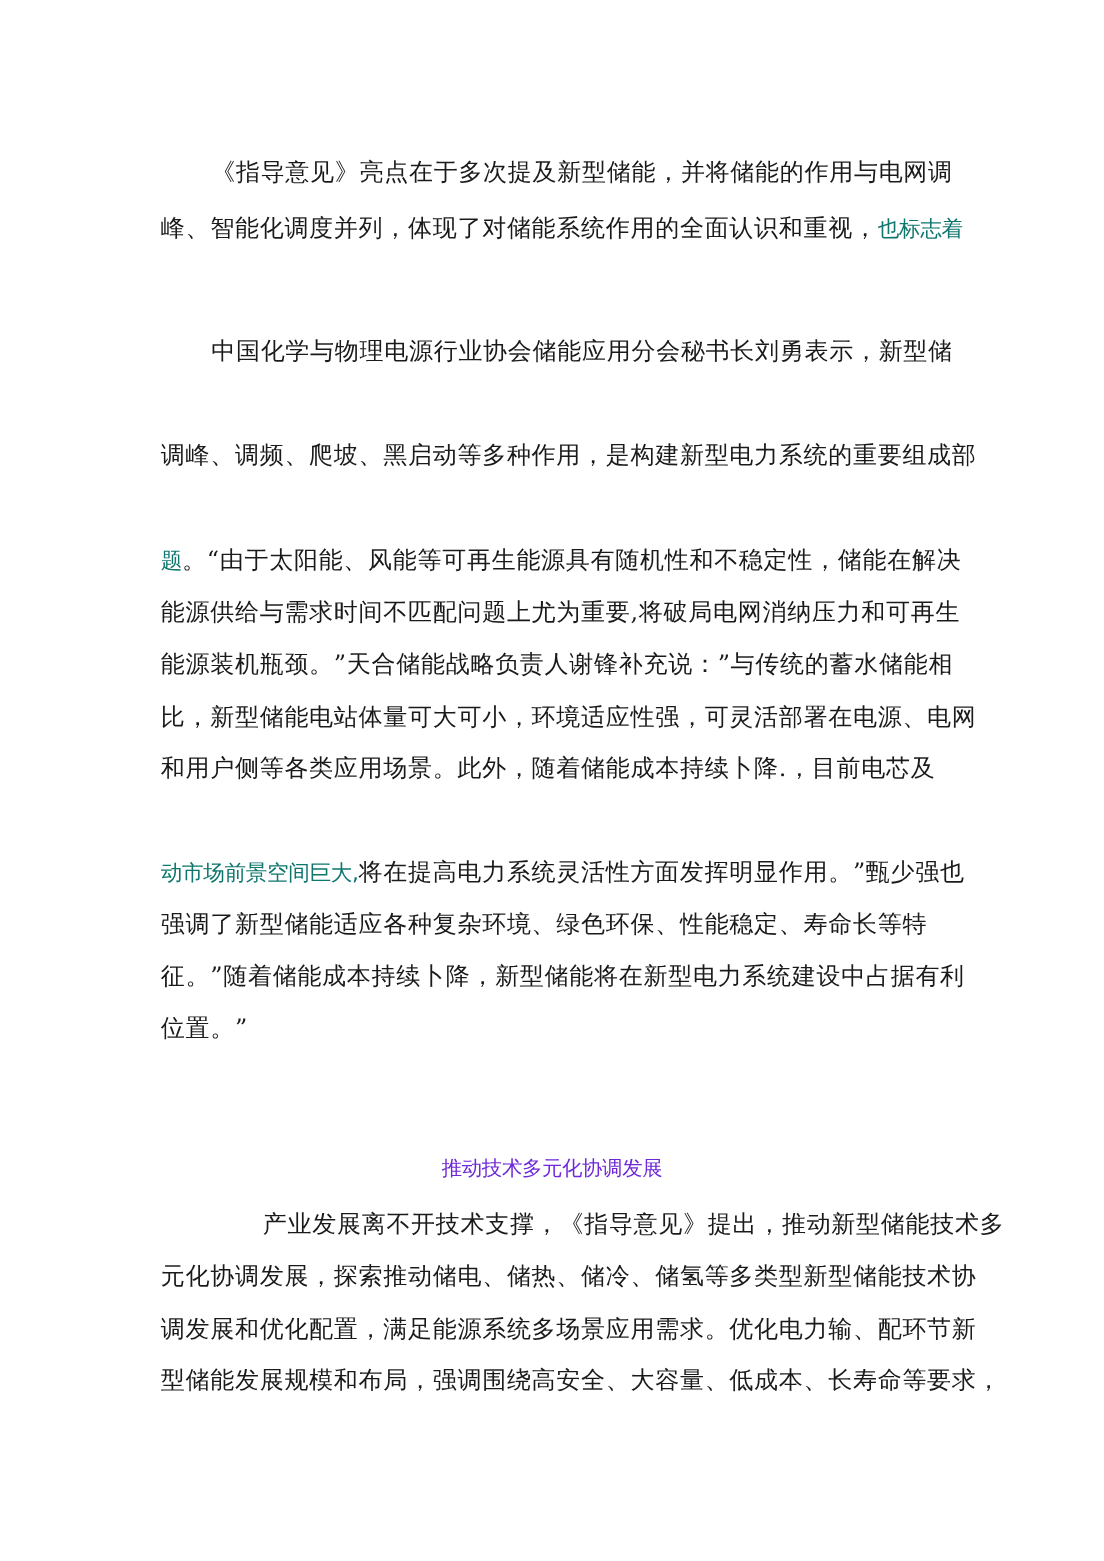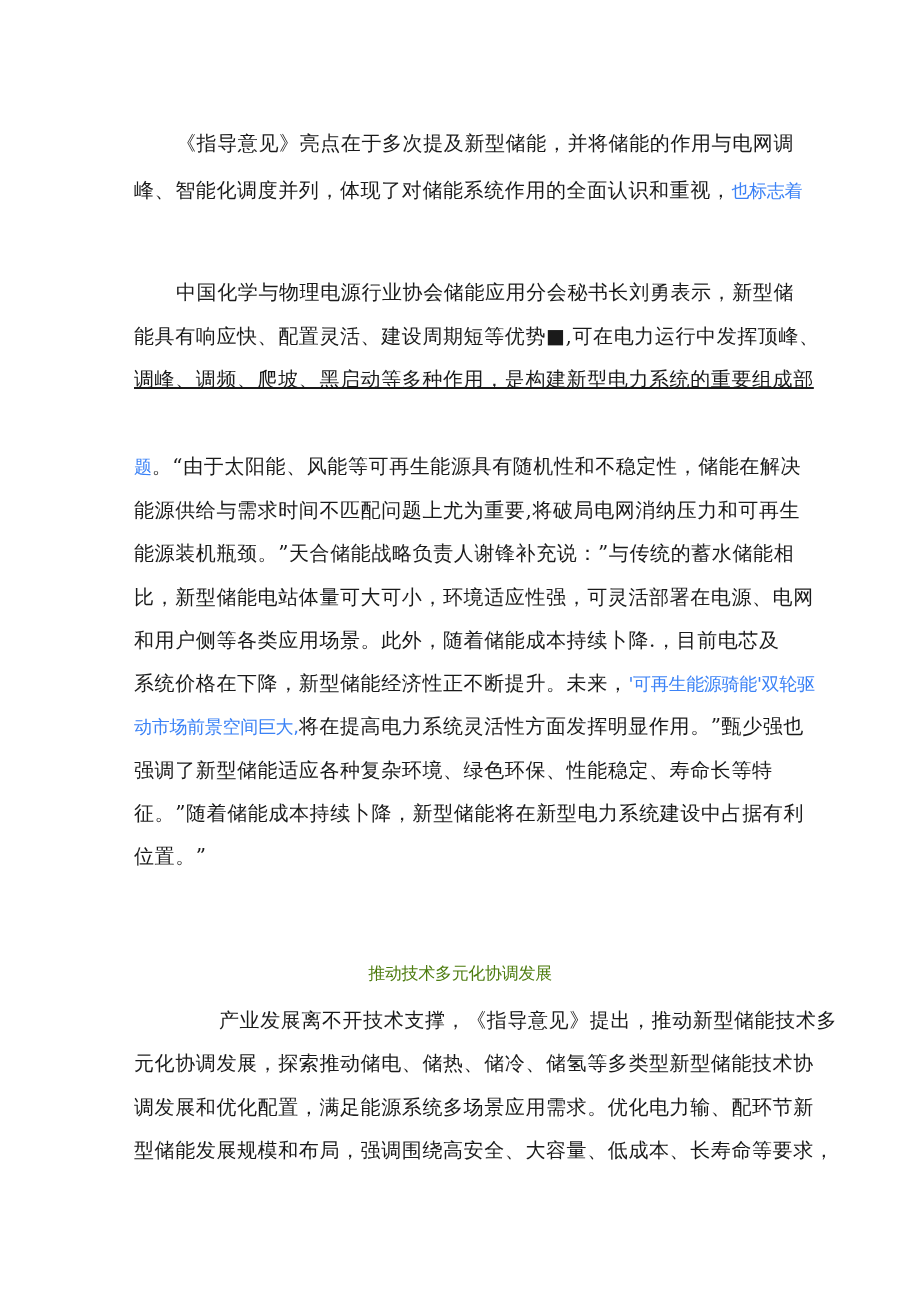--- a/index.html
+++ b/index.html
@@ -27,71 +27,65 @@
     font-size: 20px;
     line-height: 24px;
     white-space: nowrap;
     letter-spacing: 0.6px;
   }
   .indent { left: 176px; }
   .s {
     font-family: "DejaVu Sans", "Liberation Sans", sans-serif;
     font-size: 18px;
     letter-spacing: -0.3px;
-    color: #3b82f6;
+    color: #0f766e;
   }
   .heading {
     position: absolute;
     left: 0;
     width: 920px;
     text-align: center;
     font-family: "DejaVu Sans", "Liberation Sans", sans-serif;
     font-size: 17px;
     letter-spacing: -0.3px;
-    color: #4d7c0f;
+    color: #6d28d9;
   }
 </style>
 </head>
 <body>
 
 <div class="page">
 
   <div class="line indent" style="top:121px;">
     <span>《指导意见》亮点在于多次提及新型储能，并将储能的作用与电网调</span>
   </div>
   <div class="line" style="top:168px;">
     <span>峰、智能化调度并列，体现了对储能系统作用的全面认识和重视，</span><span class="s">也标志着</span>
   </div>
 
   <div class="line indent" style="top:270px;">
     <span>中国化学与物理电源行业协会储能应用分会秘书长刘勇表示，新型储</span>
   </div>
-  <div class="line" style="top:314px;">
-    <span>能具有响应快、配置灵活、建设周期短等优势■,可在电力运行中发挥顶峰、</span>
-  </div>
-  <div class="line" style="top:357px;text-decoration:underline;">
+  <div class="line" style="top:357px;">
     <span>调峰、调频、爬坡、黑启动等多种作用，是构建新型电力系统的重要组成部</span>
   </div>
   <div class="line" style="top:444px;">
     <span class="s">题</span><span>。“由于太阳能、风能等可再生能源具有随机性和不稳定性，储能在解决</span>
   </div>
   <div class="line" style="top:488px;">
     <span>能源供给与需求时间不匹配问题上尤为重要,将破局电网消纳压力和可再生</span>
   </div>
   <div class="line" style="top:531px;">
     <span>能源装机瓶颈。”天合储能战略负责人谢锋补充说：”与传统的蓄水储能相</span>
   </div>
   <div class="line" style="top:575px;">
     <span>比，新型储能电站体量可大可小，环境适应性强，可灵活部署在电源、电网</span>
   </div>
   <div class="line" style="top:618px;">
     <span>和用户侧等各类应用场景。此外，随着储能成本持续卜降.，目前电芯及</span>
-  </div>
-  <div class="line" style="top:661px;">
-    <span>系统价格在下降，新型储能经济性正不断提升。未来，</span><span class="s">'可再生能源骑能'双轮驱</span>
   </div>
   <div class="line" style="top:704px;">
     <span class="s">动市场前景空间巨大,</span><span>将在提高电力系统灵活性方面发挥明显作用。”甄少强也</span>
   </div>
   <div class="line" style="top:748px;">
     <span>强调了新型储能适应各种复杂环境、绿色环保、性能稳定、寿命长等特</span>
   </div>
   <div class="line" style="top:791px;">
     <span>征。”随着储能成本持续卜降，新型储能将在新型电力系统建设中占据有利</span>
   </div>

